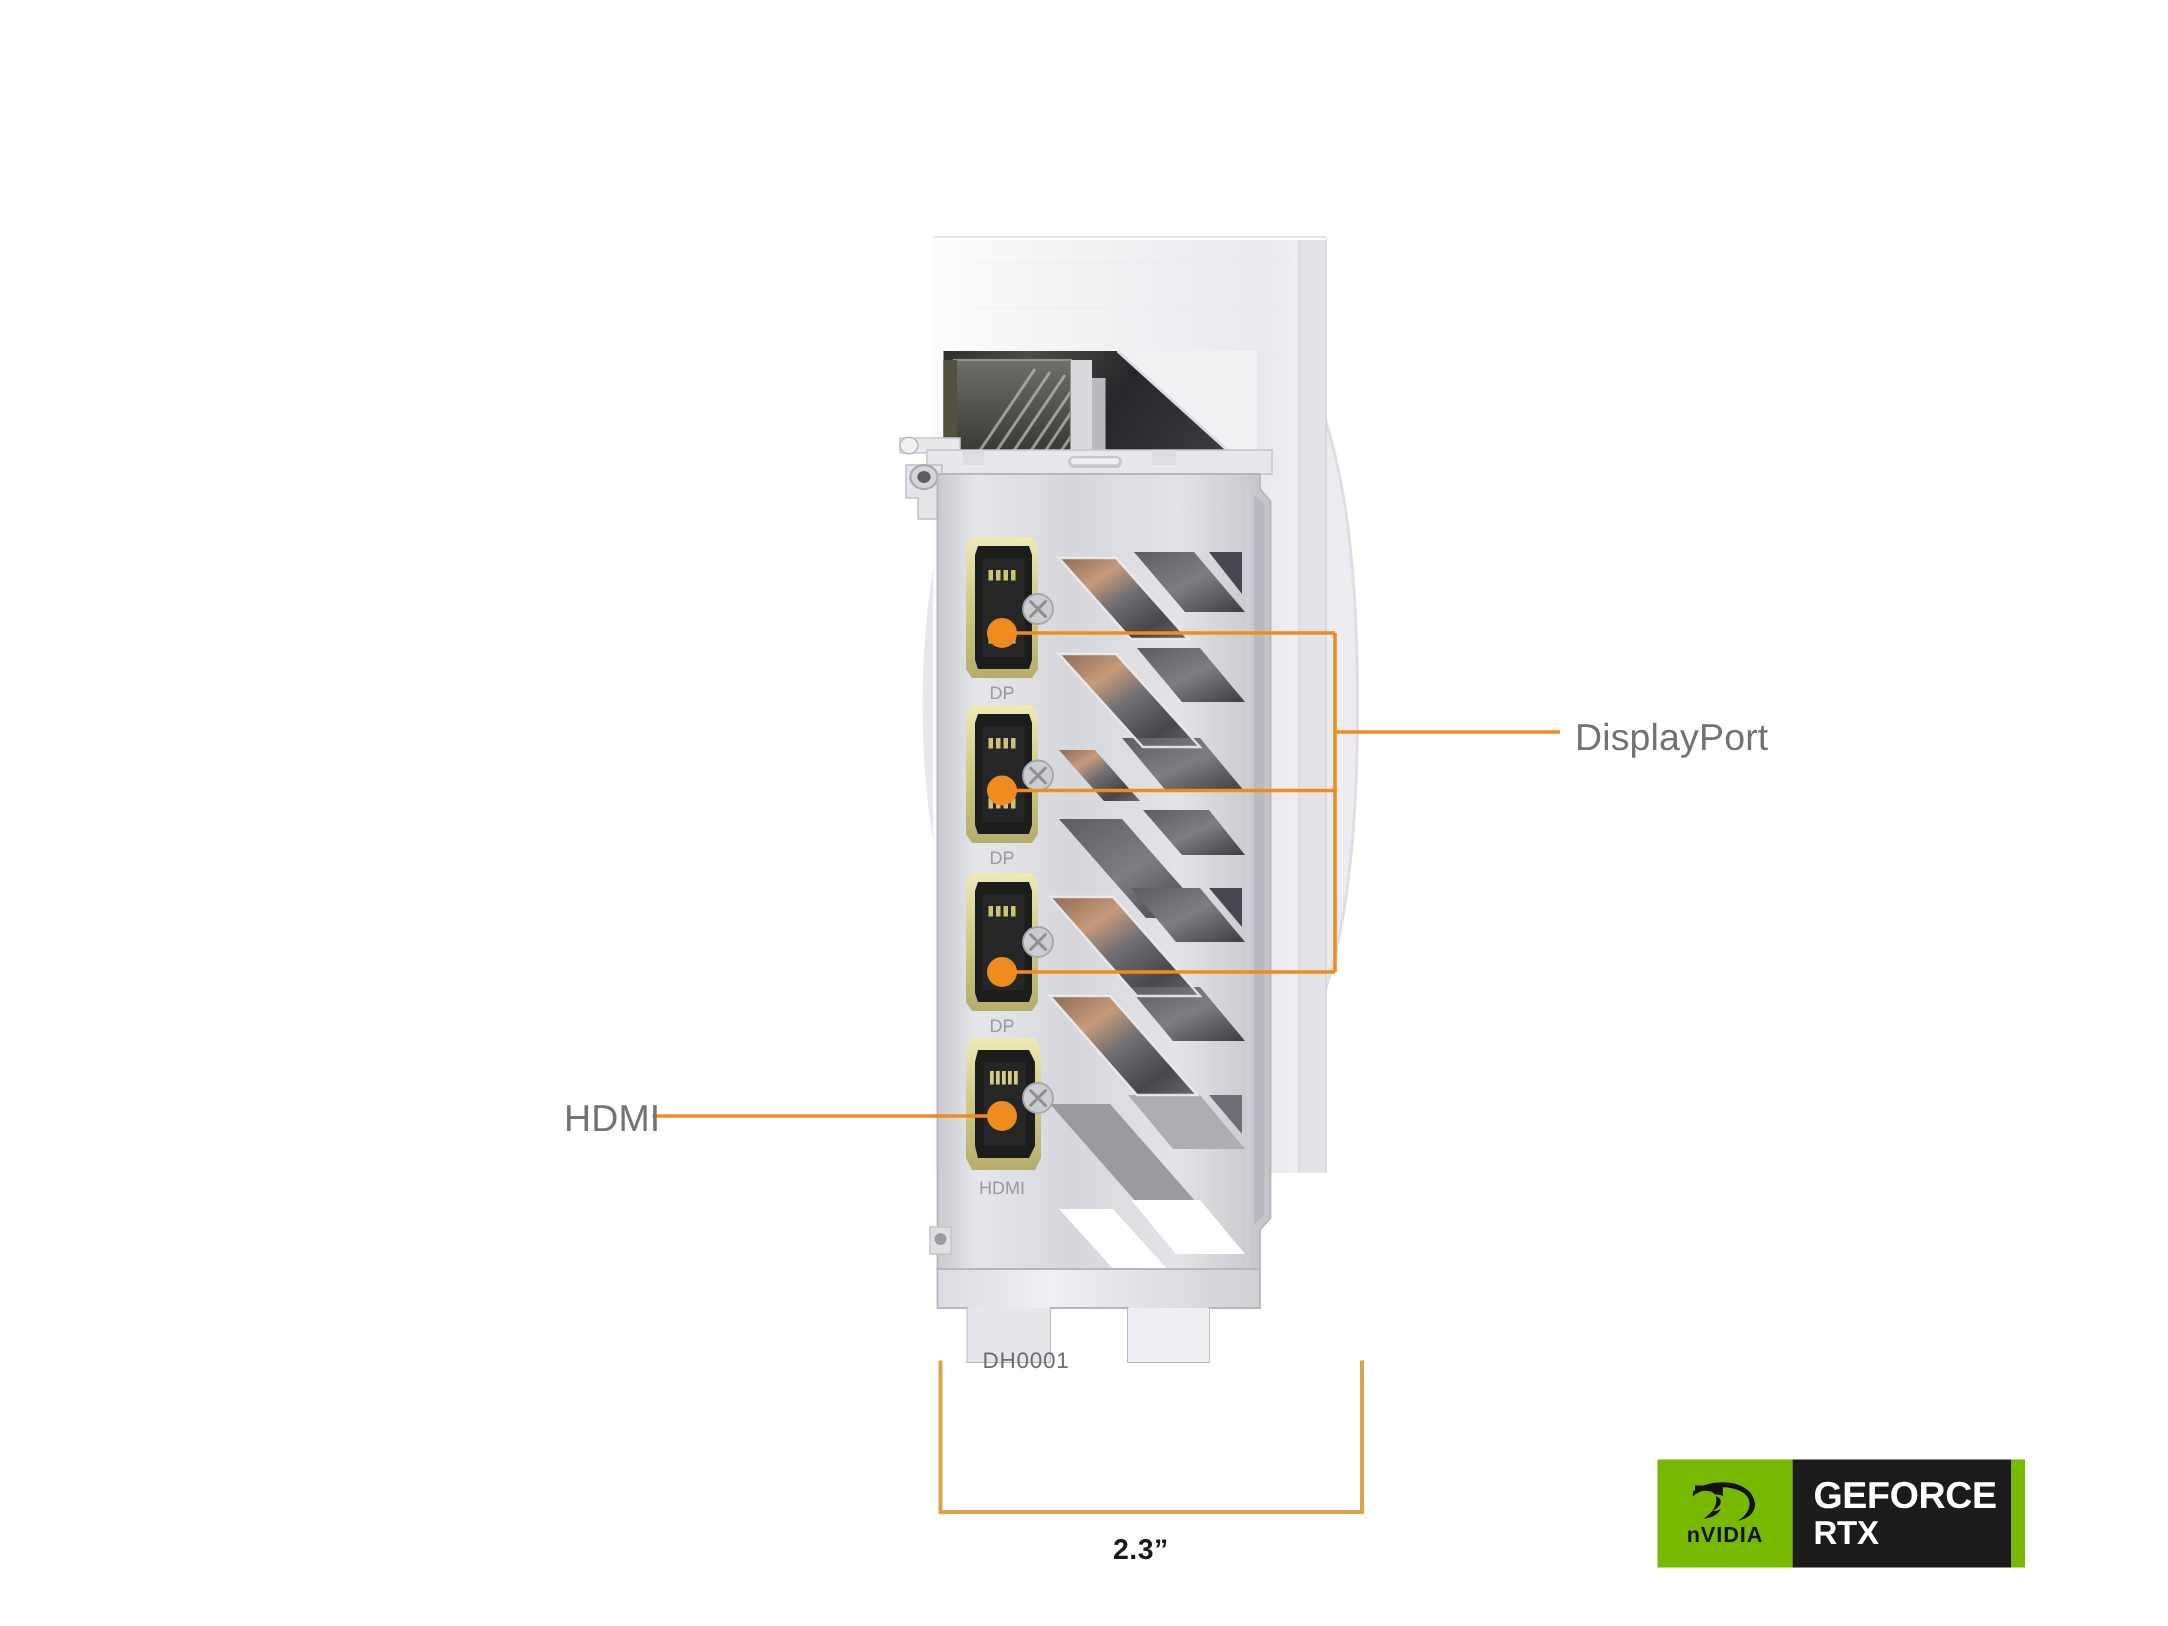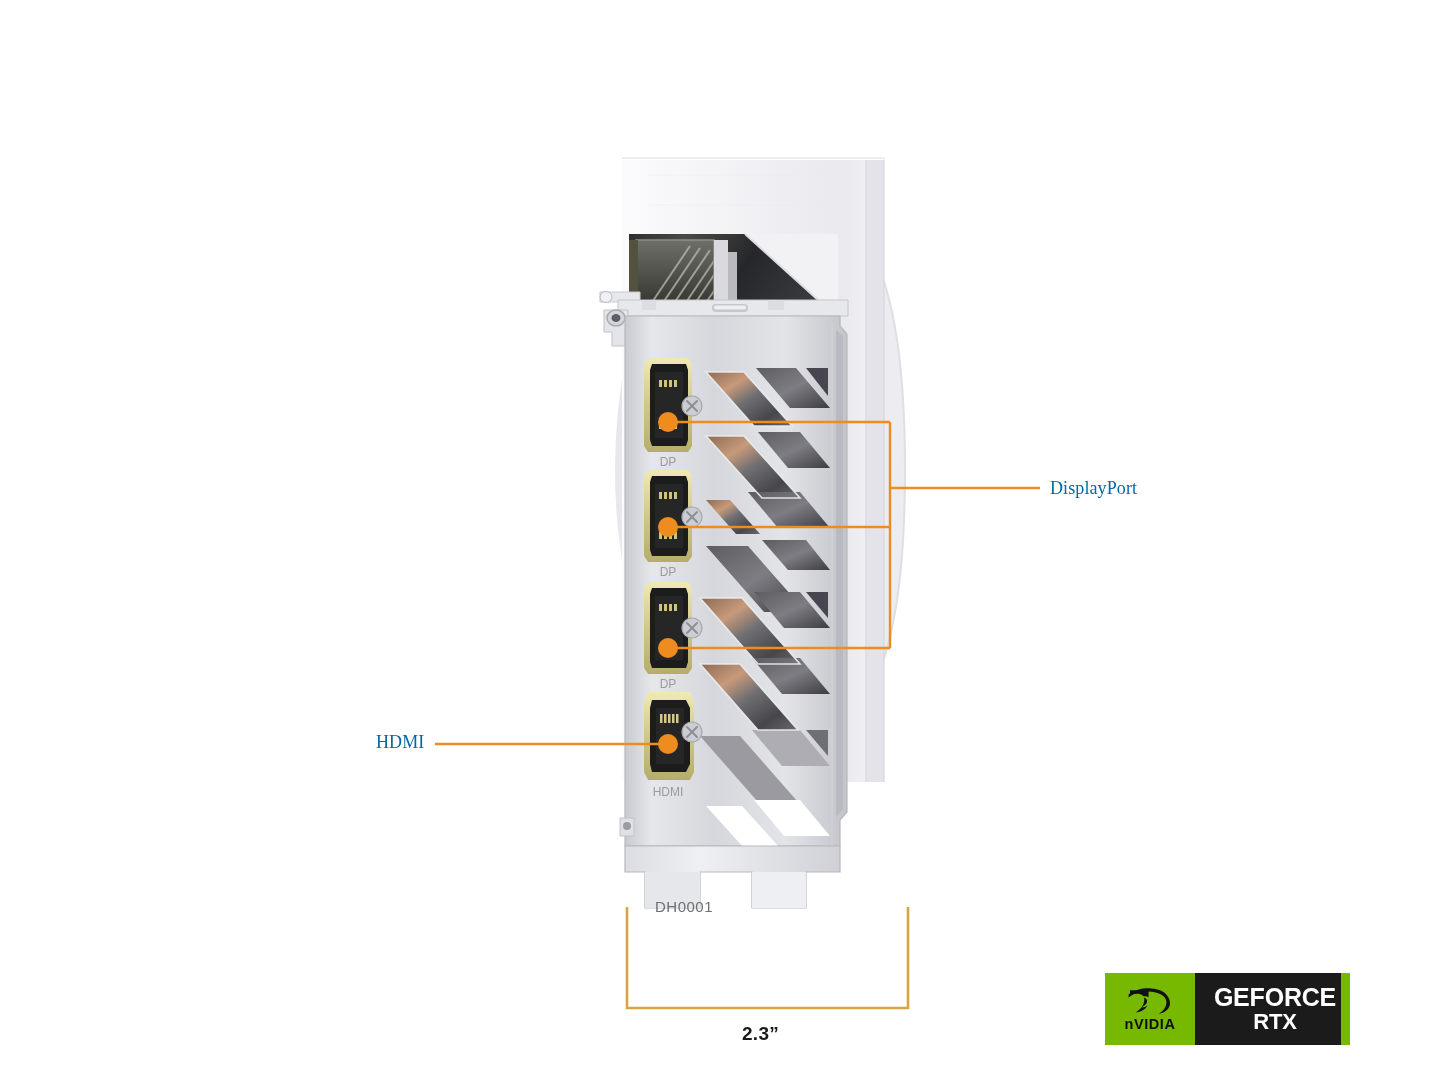--- a/index.html
+++ b/index.html
@@ -7,23 +7,23 @@
     width:1445px;height:1084px;
     background:#ffffff;
     font-family:"Liberation Sans","DejaVu Sans",sans-serif;
     overflow:hidden;position:relative;
   }
   #stage{position:absolute;inset:0;width:1445px;height:1084px;}
   svg.layer{position:absolute;top:0;left:0;width:1445px;height:1084px;}
 
   .callout-label{
     position:absolute;
-    font-size:18px;
-    color:#0369a1;
-    font-family:Liberation Serif, serif;
+    font-size:25px;
+    color:#737373;
+    font-family:Liberation Sans, sans-serif;
     white-space:nowrap;
     letter-spacing:0.1px;
   }
   #label-displayport{left:1050px;top:478px;}
   #label-hdmi{left:376px;top:732px;}
 
   #dim-label{
     position:absolute;left:742px;top:1023px;
     font-size:19px;font-weight:bold;color:#1a1a1a;
     white-space:nowrap;letter-spacing:0.3px;
@@ -38,21 +38,21 @@
     width:90px;background:#76b900;display:flex;flex-direction:column;
     align-items:center;justify-content:center;gap:1px;
   }
   #rtx-eye{width:46px;height:30px;display:block;}
   #rtx-nvidia-word{
     font-size:14.5px;font-weight:bold;color:#111111;letter-spacing:0.6px;
     font-family:"Liberation Sans","DejaVu Sans",sans-serif;line-height:1;
   }
   #rtx-black{
     flex:1;background:#1b1b1b;display:flex;flex-direction:column;
-    justify-content:center;padding-left:14px;box-sizing:border-box;text-align:center;
+    justify-content:center;padding-left:14px;box-sizing:border-box;
   }
   #rtx-geforce,#rtx-rtx{
     color:#ffffff;font-weight:bold;line-height:1.02;
     font-family:"Liberation Sans","DejaVu Sans",sans-serif;
   }
   #rtx-geforce{font-size:25px;letter-spacing:-0.2px;}
   #rtx-rtx{font-size:22px;letter-spacing:-0.2px;}
   #rtx-rightstrip{width:9px;background:#76b900;}
 </style>
 </head>

